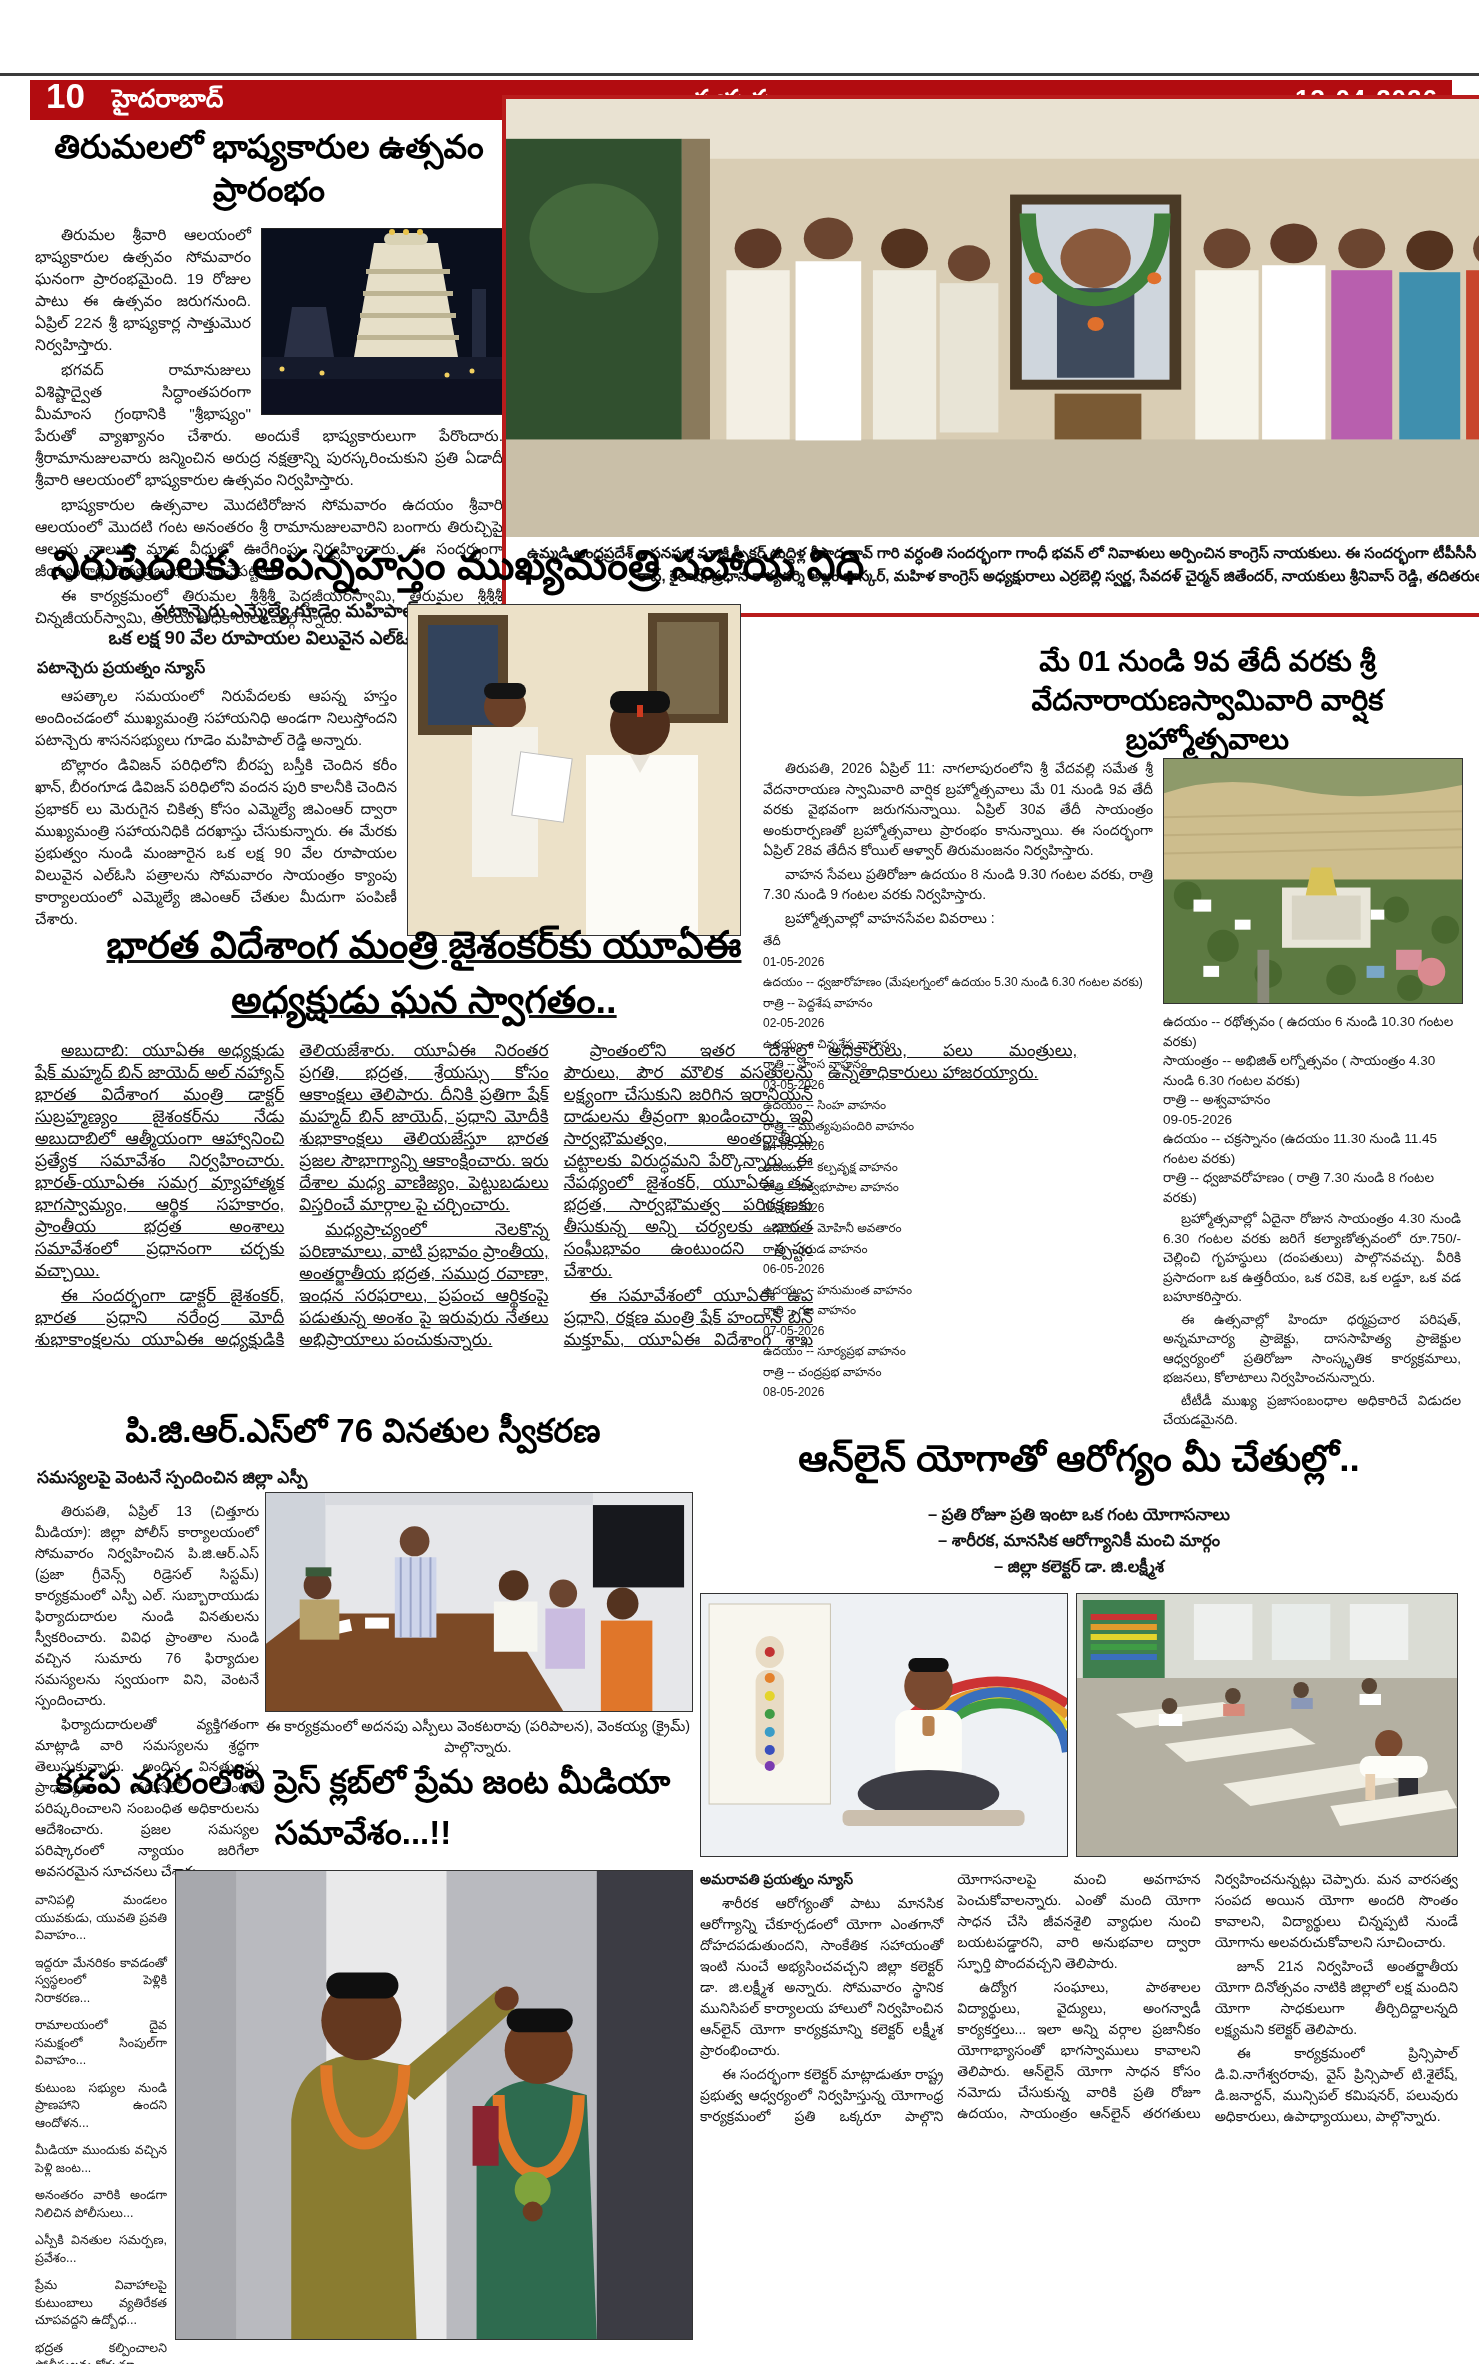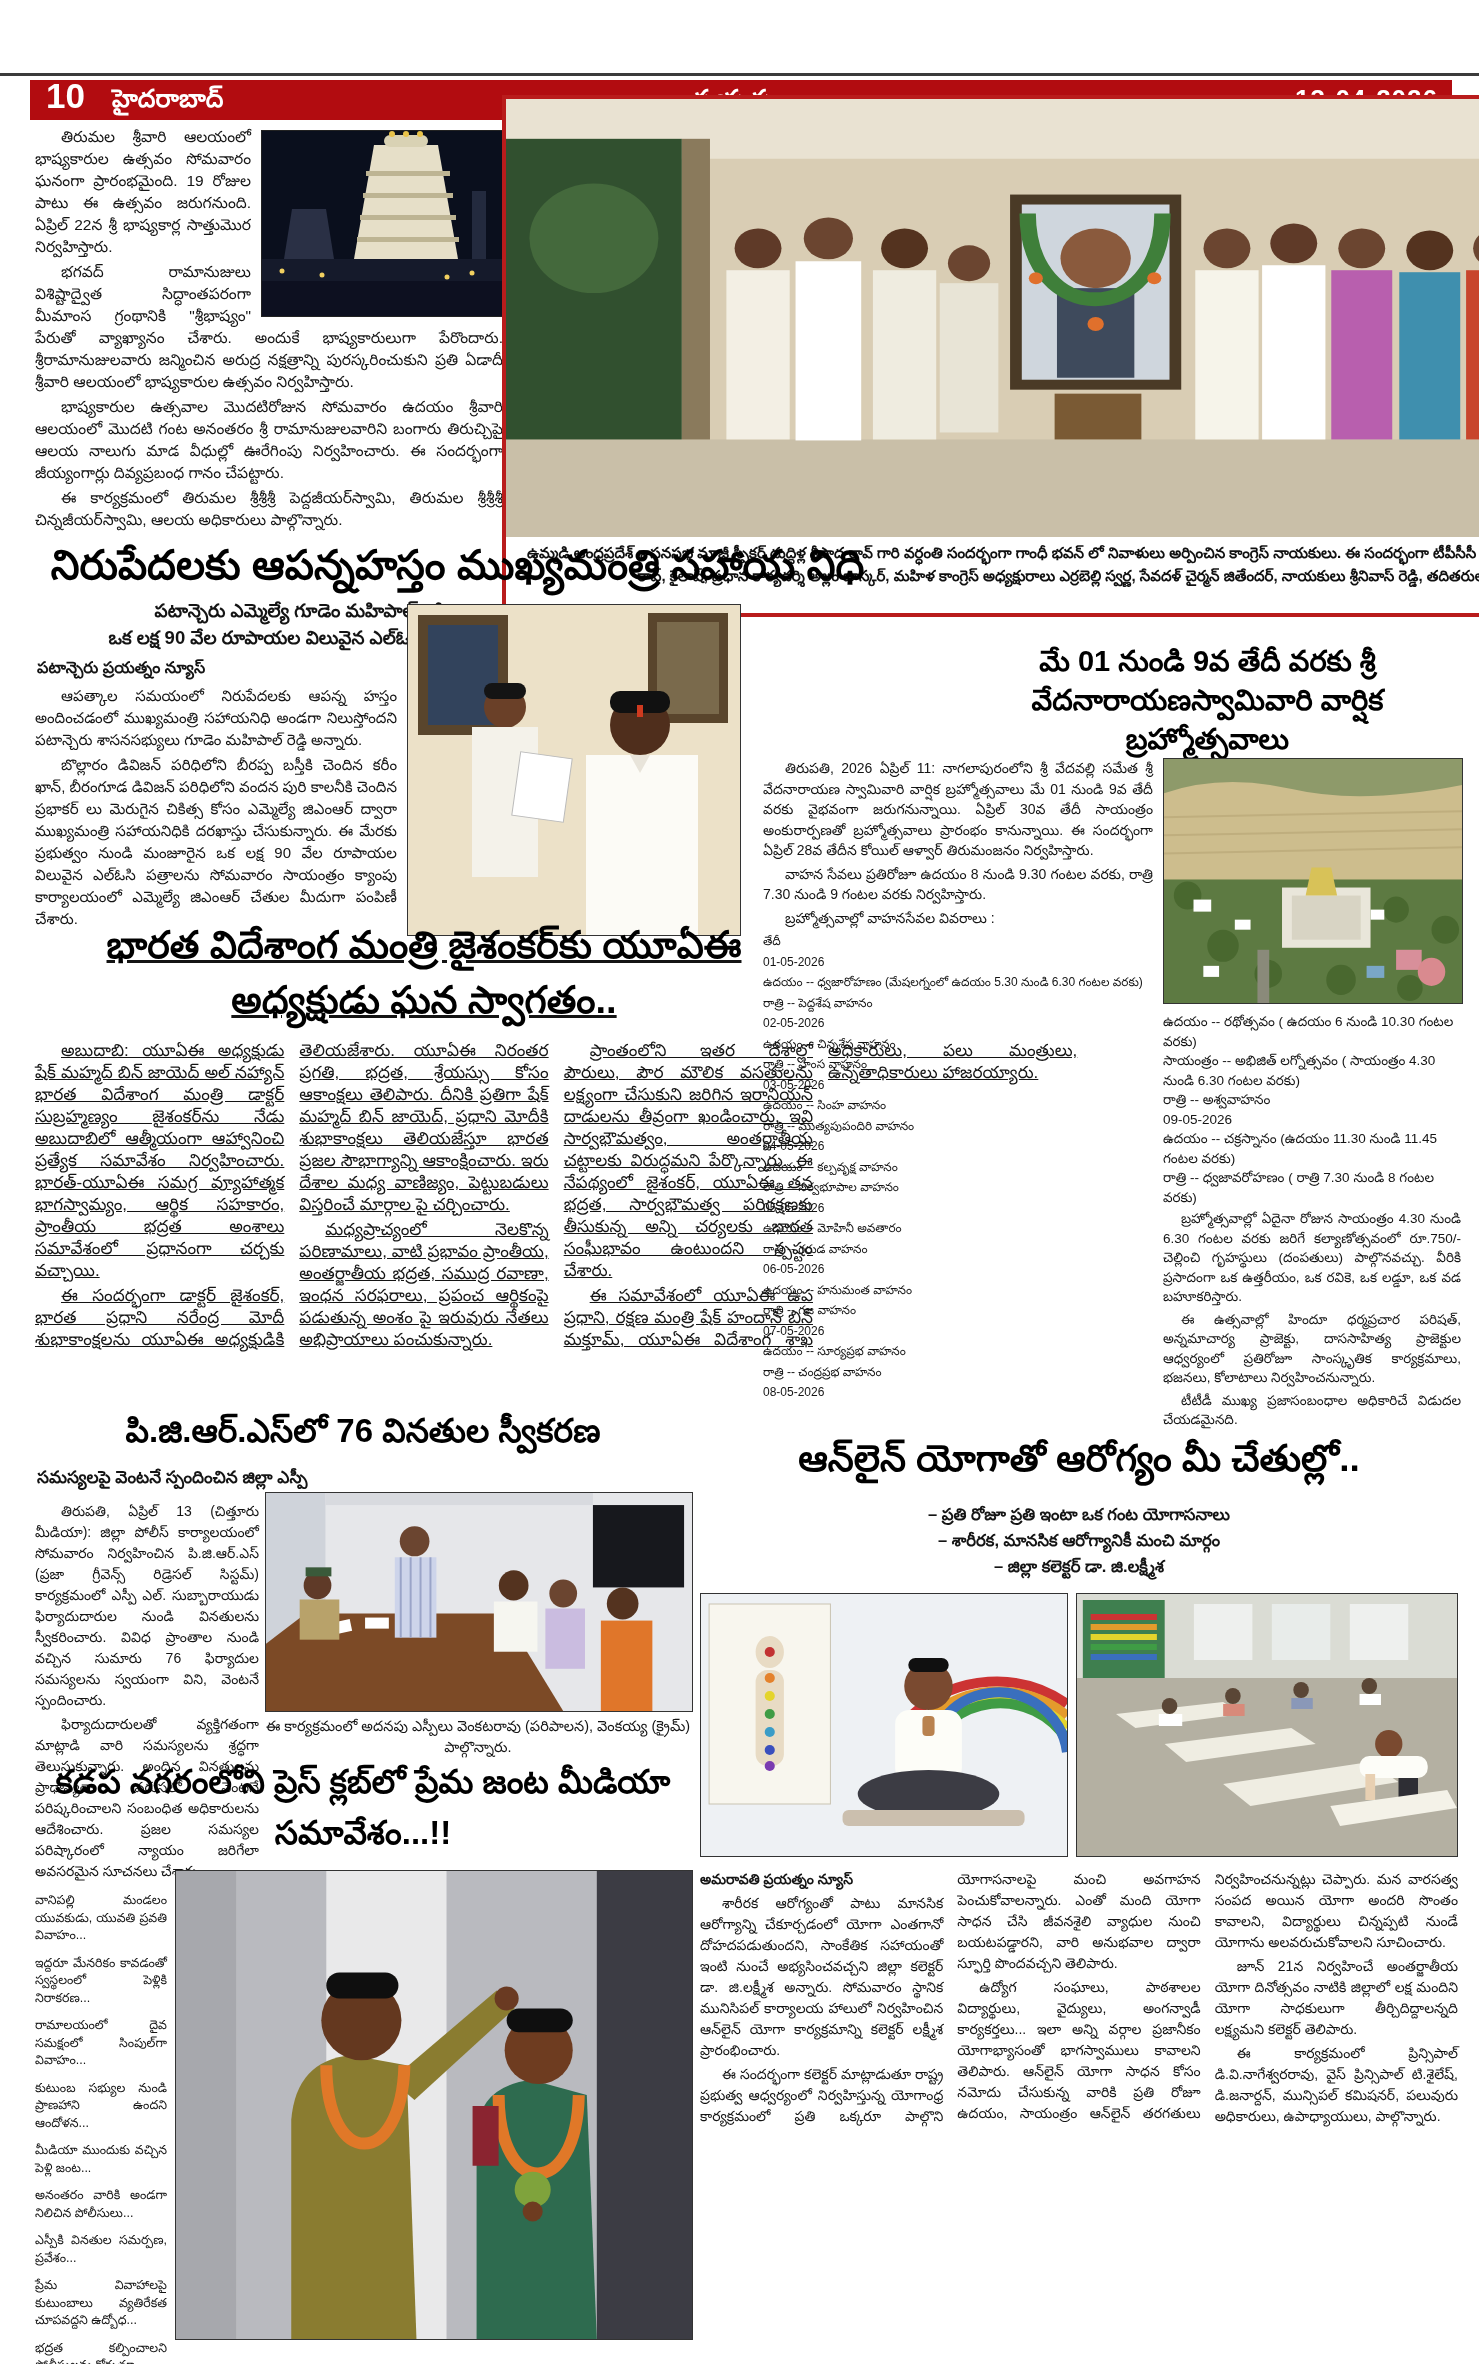--- a/index.html
+++ b/index.html
@@ -76,20 +76,21 @@
   <div class="toprule"></div>
 
   <header class="masthead">
     <span class="mh-num">10</span>
     <span class="mh-city">హైదరాబాద్</span>
     <span class="mh-paper">ప్రయత్నం</span>
     <span class="mh-date">13-04-2026</span>
   </header>
 
   <section class="a1">
+    <h1>తిరుమలలో భాష్యకారుల ఉత్సవం ప్రారంభం</h1>
     <svg class="ph-temple" viewBox="0 0 240 185" preserveAspectRatio="none">
       <rect width="240" height="185" fill="#0a0f1d"></rect>
         <rect y="128" width="240" height="57" fill="#151a2b"></rect>
       <polygon points="112,14 176,14 196,128 92,128" fill="#e6dfc8"></polygon>
       <g fill="#bdb493">
           <rect x="104" y="40" width="84" height="5"></rect>
           <rect x="101" y="62" width="90" height="5"></rect>
           <rect x="98" y="84" width="96" height="5"></rect>
           <rect x="95" y="106" width="102" height="5"></rect>
         </g>

